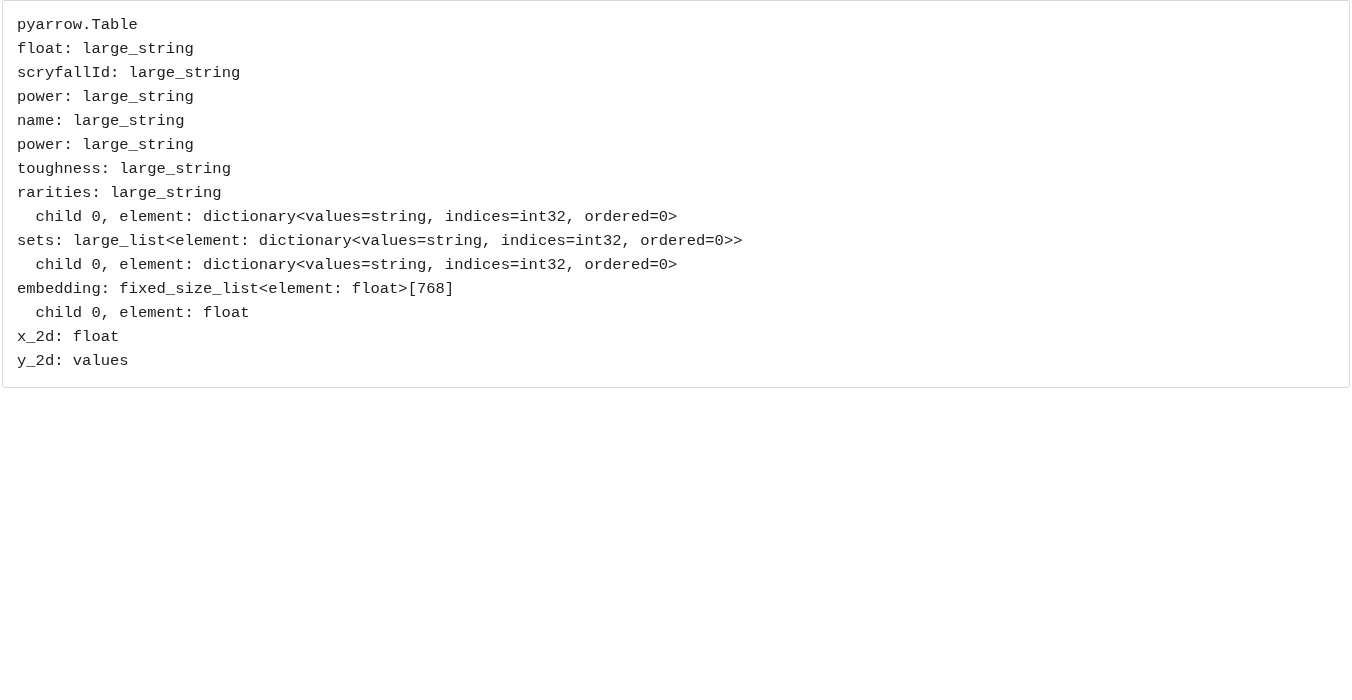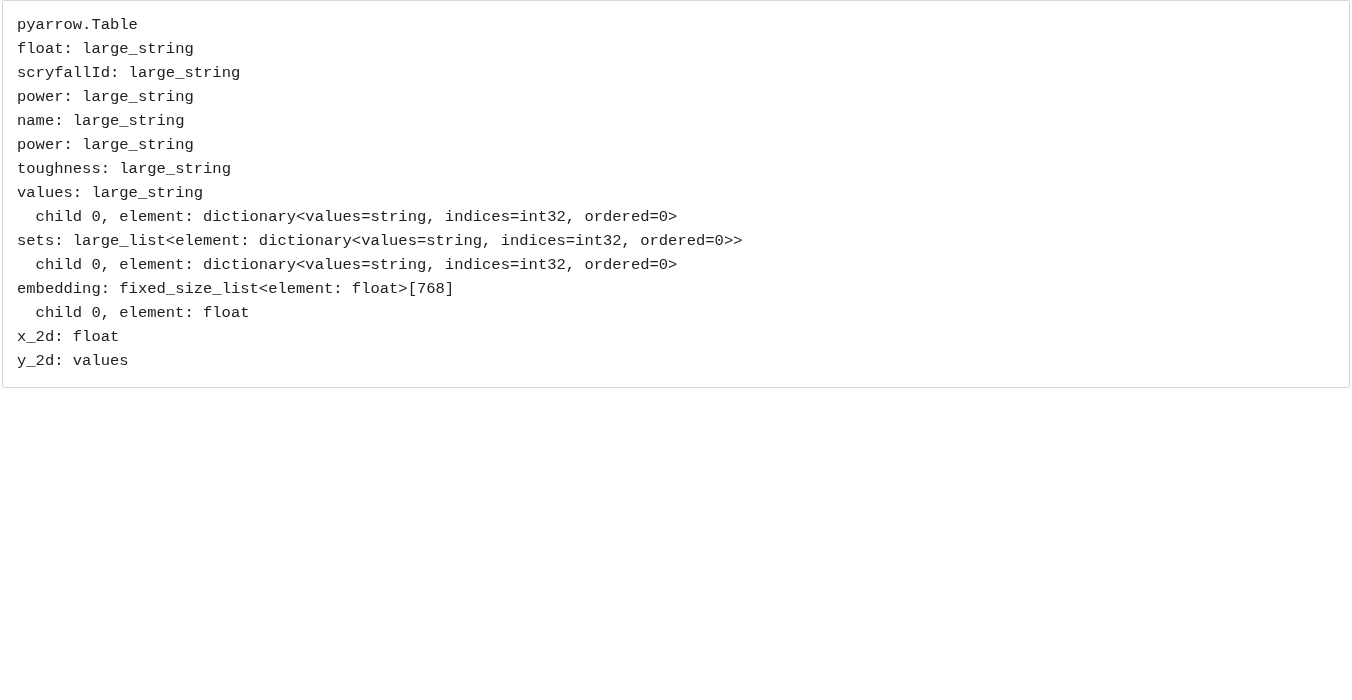--- a/index.html
+++ b/index.html
@@ -36,21 +36,21 @@
 <body>
 
 <div class="output-cell">
   <div class="output-line">pyarrow.Table</div>
   <div class="output-line">float: large_string</div>
   <div class="output-line">scryfallId: large_string</div>
   <div class="output-line">power: large_string</div>
   <div class="output-line">name: large_string</div>
   <div class="output-line">power: large_string</div>
   <div class="output-line">toughness: large_string</div>
-  <div class="output-line">values: large_string</div>
+  <div class="output-line">rarities: large_string</div>
   <div class="output-line indent">child 0, element: dictionary&lt;values=string, indices=int32, ordered=0&gt;</div>
   <div class="output-line">sets: large_list&lt;element: dictionary&lt;values=string, indices=int32, ordered=0&gt;&gt;</div>
   <div class="output-line indent">child 0, element: dictionary&lt;values=string, indices=int32, ordered=0&gt;</div>
   <div class="output-line">embedding: fixed_size_list&lt;element: float&gt;[768]</div>
   <div class="output-line indent">child 0, element: float</div>
   <div class="output-line">x_2d: float</div>
   <div class="output-line">y_2d: values</div>
 </div>
 
 </body></html>

